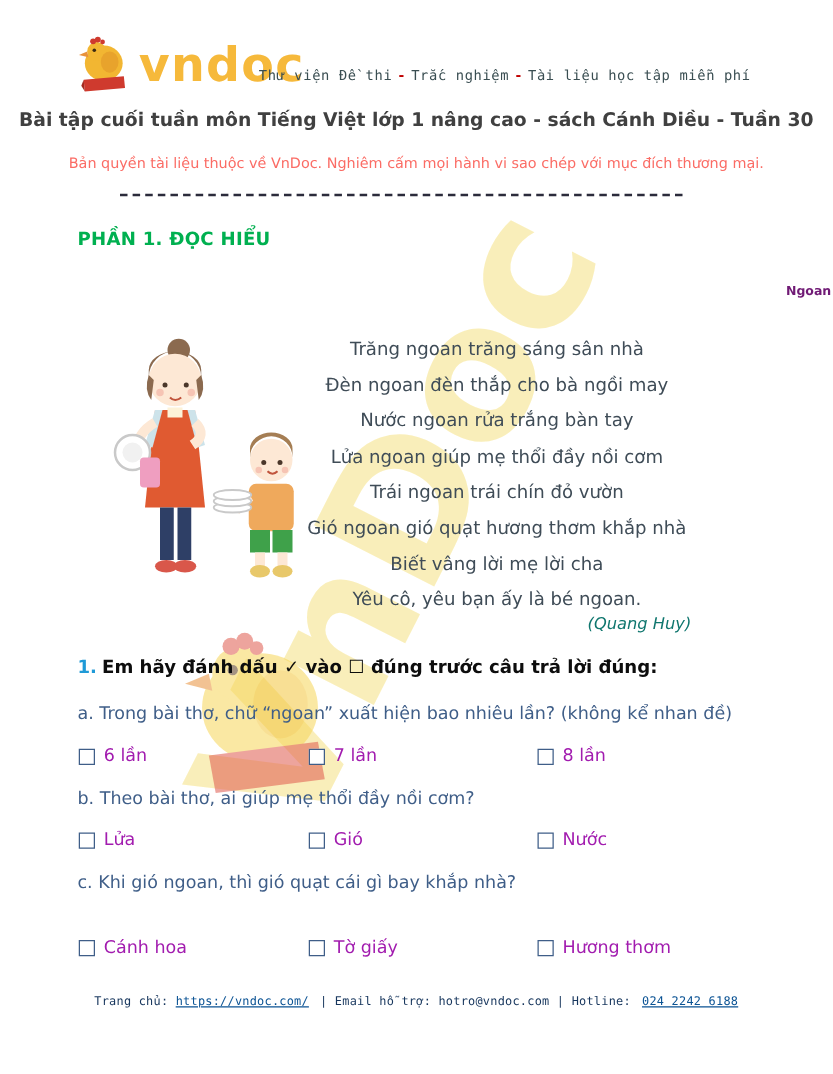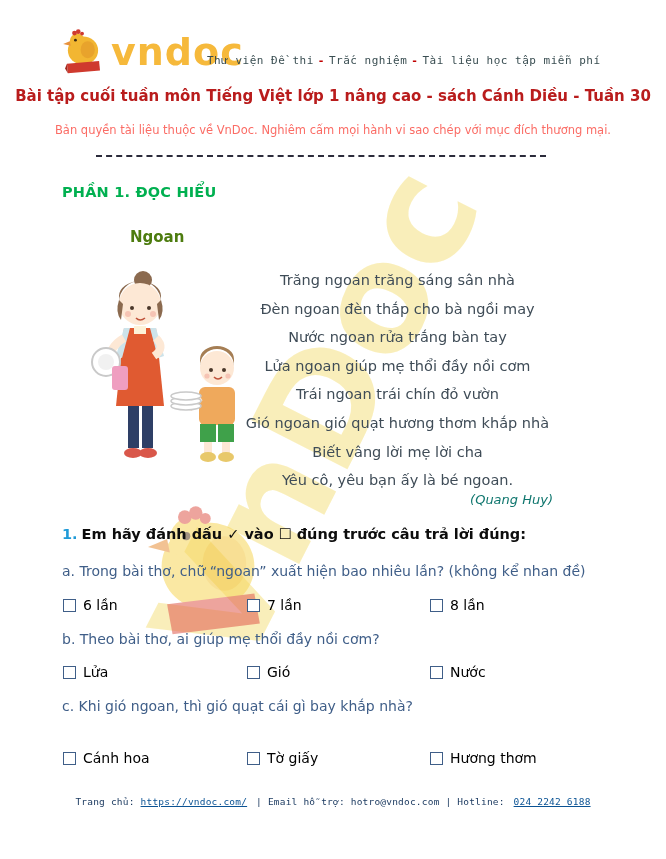--- a/index.html
+++ b/index.html
@@ -32,39 +32,39 @@
     font-family:"DejaVu Sans",sans-serif;margin-left:2px;
   }
   .tagline{
     position:absolute;left:207px;top:54px;
     font-family:"DejaVu Sans Mono",monospace;
     font-size:11px;letter-spacing:.5px;color:#3a4e52;white-space:nowrap;
   }
   .tagline .dash{color:#c00000;font-weight:bold;margin:0 4px;}
   .doc-title{
     position:absolute;left:0;top:87px;width:666px;text-align:center;
-    font-size:15px;font-weight:bold;color:#b91c1c;
+    font-size:15px;font-weight:bold;color:#404040;
   }
   .copyright{
     position:absolute;left:0;top:123px;width:666px;text-align:center;
     font-size:11.5px;color:#fb6c65;
   }
   .dashed-divider{
     position:absolute;left:96px;top:155px;width:450px;height:0;
     border-top:2.5px dashed #2b2b3b;
   }
   
   .section-heading{
     position:absolute;left:62px;top:184px;
     font-size:14.5px;font-weight:bold;color:#00b050;letter-spacing:.2px;
   }
   
   .poem-title{
-    position:absolute;left:130px;top:228px;width:535px;text-align:left;
-    font-size:15px;font-weight:bold;color:#4d7c0f;
+    position:absolute;left:130px;top:228px;width:535px;text-align:right;
+    font-size:10px;font-weight:bold;color:#701a75;
   }
   .poem{
     position:absolute;left:130px;top:266px;width:535px;text-align:center;
     font-size:14.5px;color:#3f4c57;line-height:28.6px;
   }
   .poem-author{
     position:absolute;left:130px;top:492px;width:423px;text-align:right;
     font-size:13px;font-style:italic;color:#0f766e;
   }
   .illustration{position:absolute;left:86px;top:266px;width:178px;height:198px;}
@@ -80,21 +80,21 @@
   }
   .sub-a{top:563px;}
   .sub-b{top:631px;}
   .sub-c{top:698px;}
   .opt-row{position:absolute;left:63px;width:560px;height:20px;}
   .row-a{top:597px;}
   .row-b{top:664px;}
   .row-c{top:732px;margin-top:18px;}
   .opt{
     position:absolute;display:flex;align-items:center;
-    font-size:14px;color:#000000;white-space:nowrap;cursor:pointer;
+    font-size:14px;color:#a21caf;white-space:nowrap;cursor:pointer;
   }
   .opt.c1{left:0;}
   .opt.c2{left:184px;}
   .opt.c3{left:367px;text-align:center;}
   .checkbox{
     display:inline-block;width:11px;height:11px;
     border:1.6px solid #3f5e88;margin-right:7px;background:#fff;
   }
   
   .footer{

